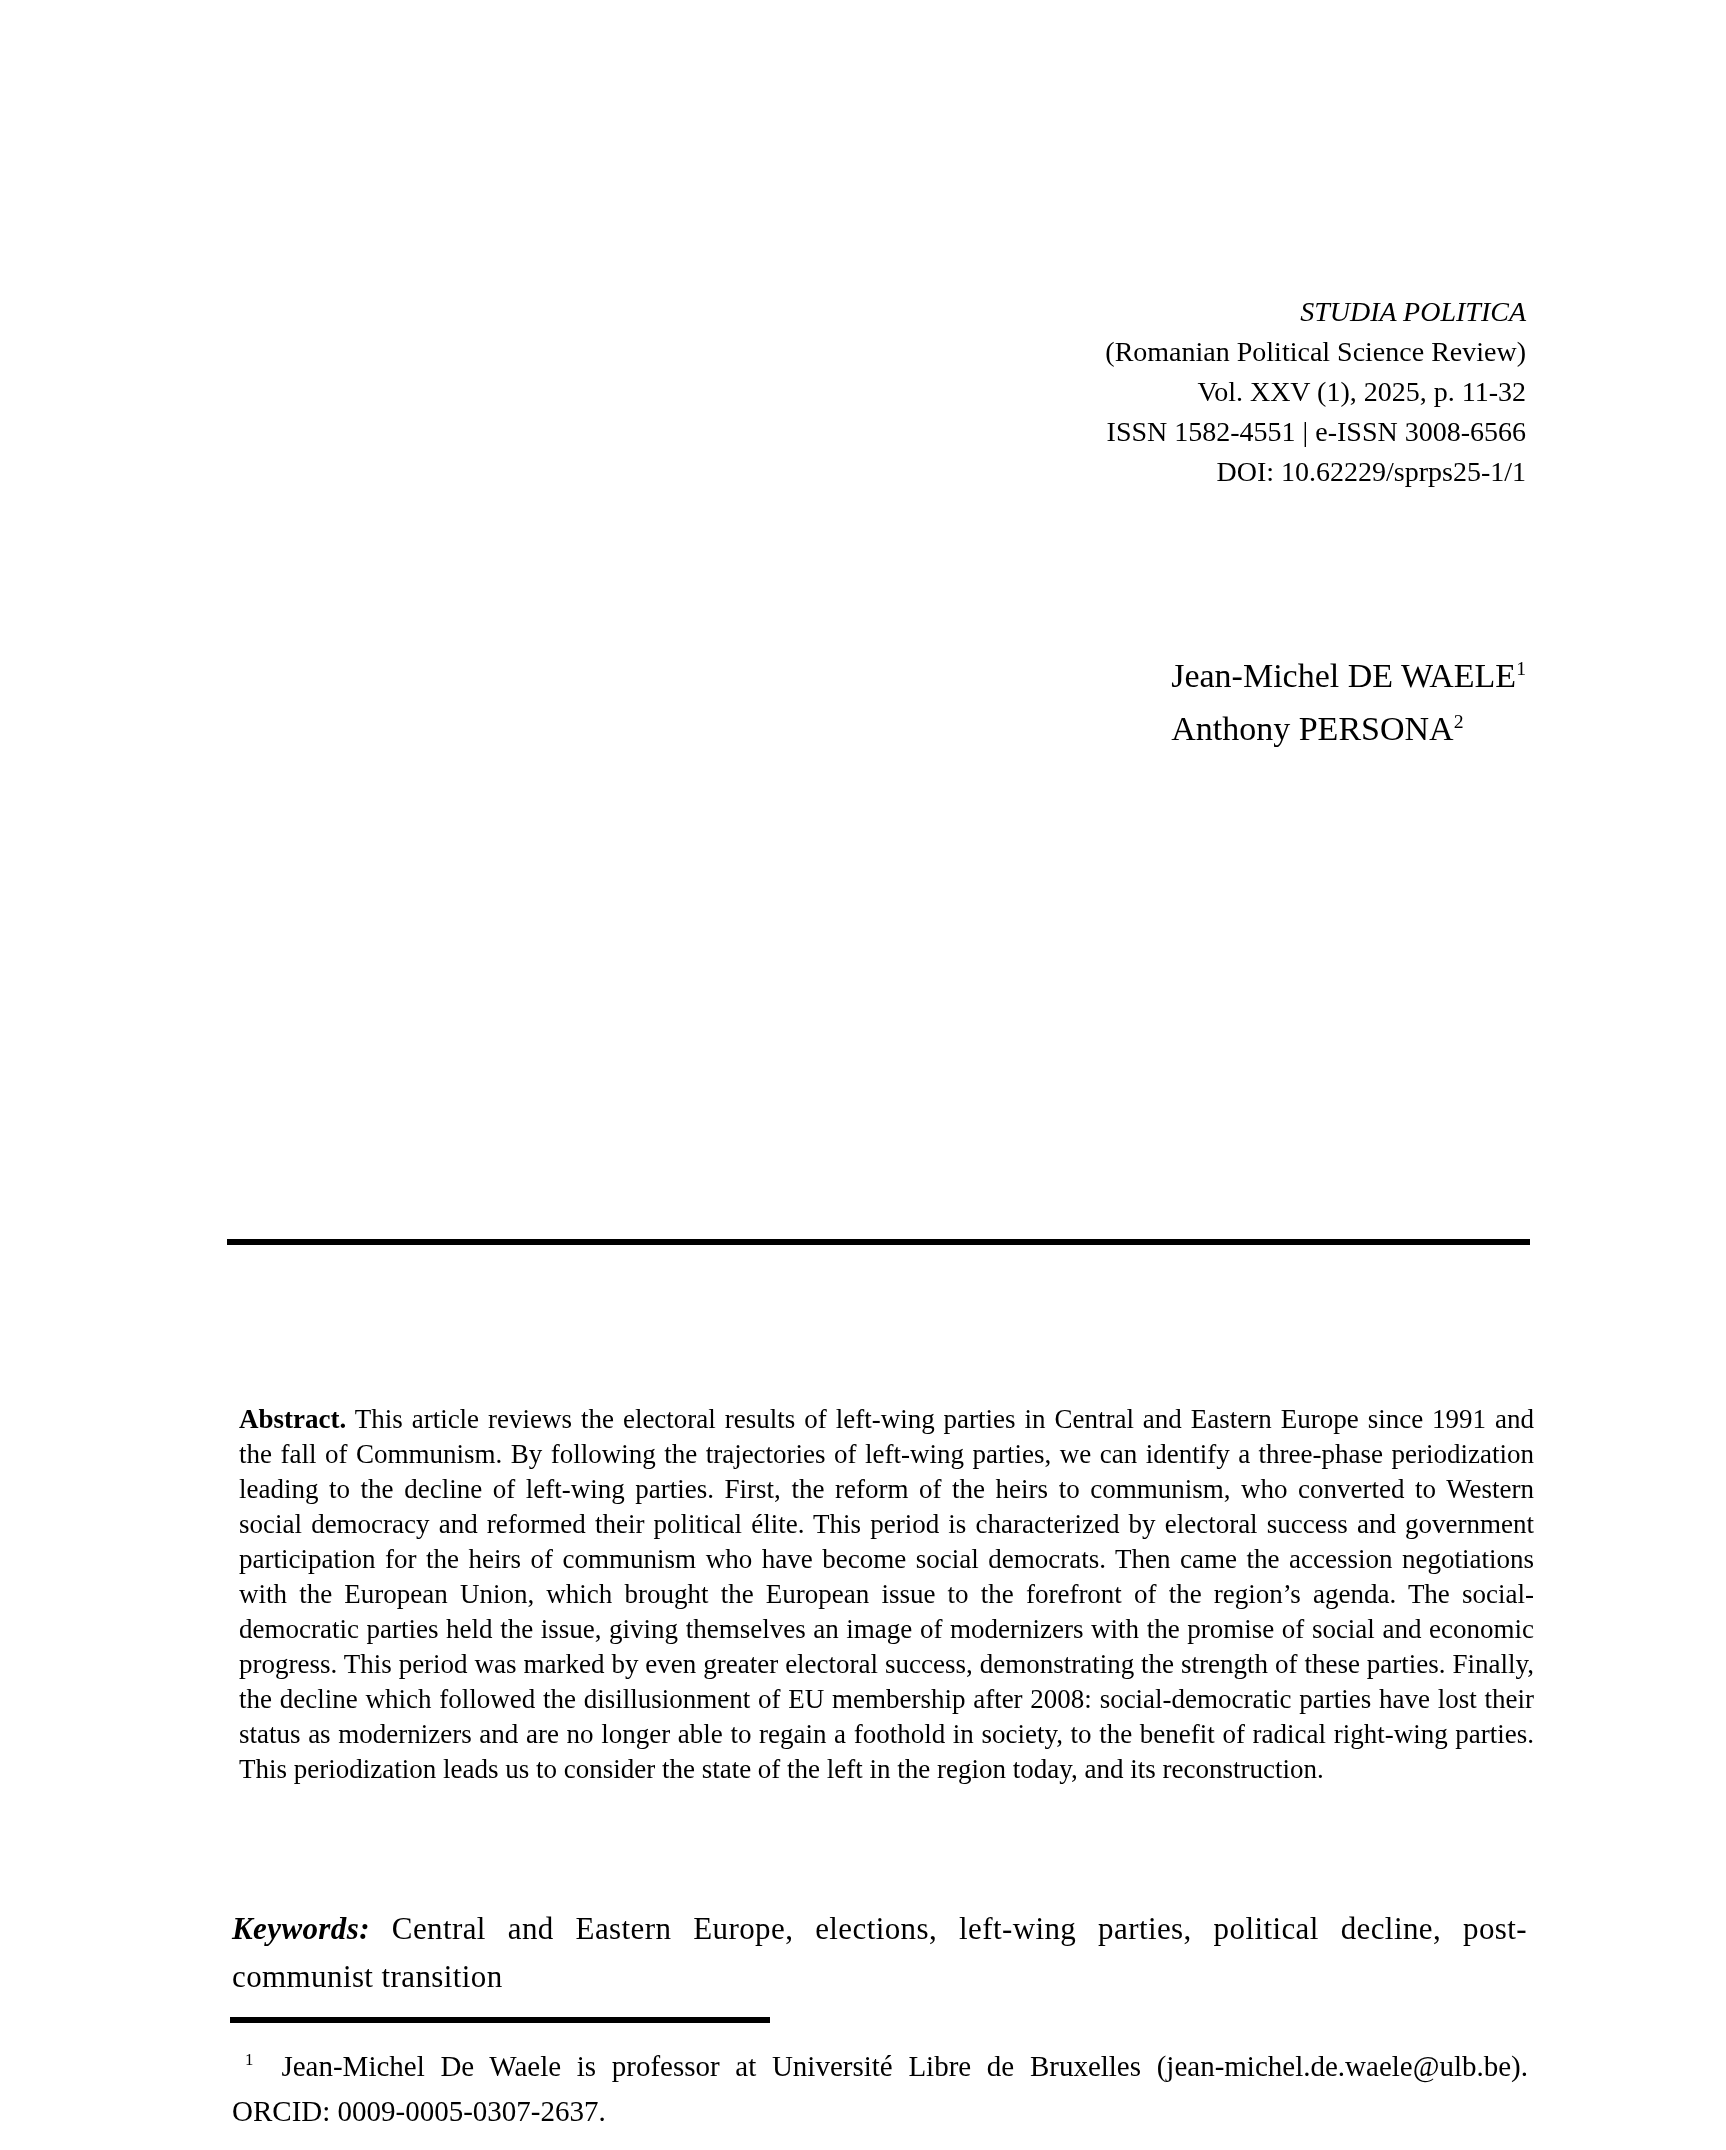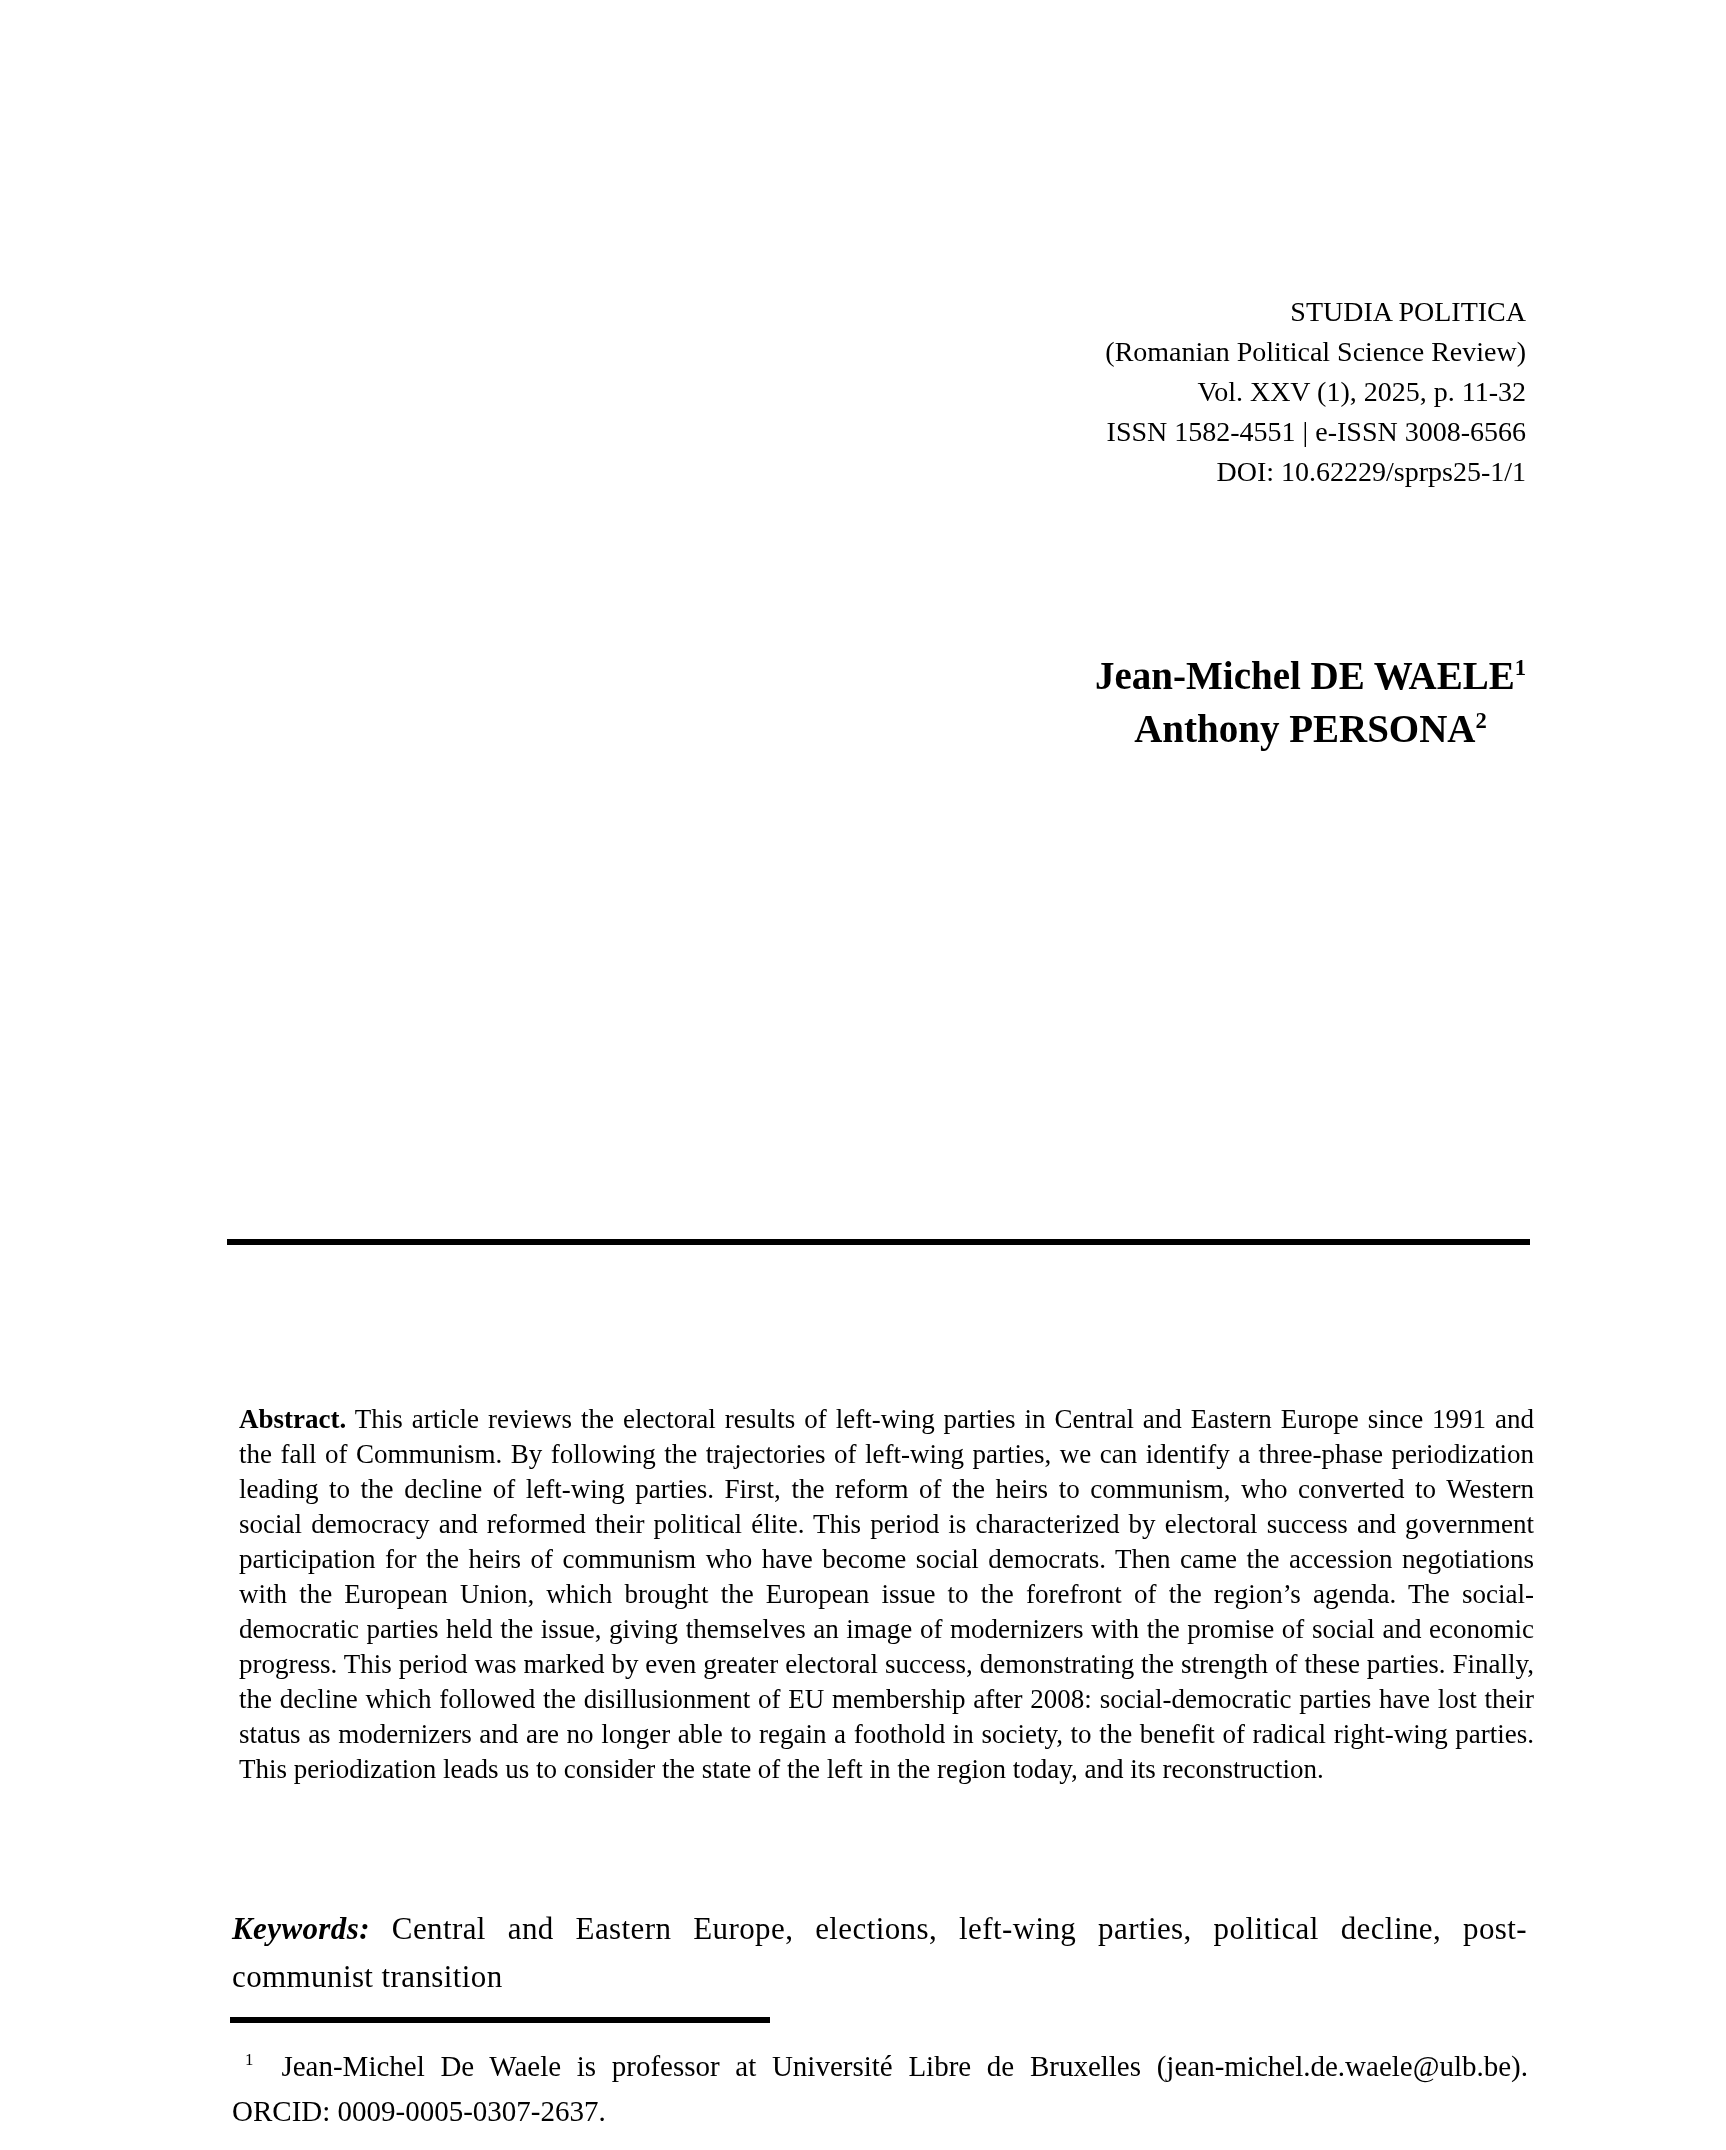--- a/index.html
+++ b/index.html
@@ -16,29 +16,29 @@
   
   .journal-header {
     position: absolute;
     top: 292px;
     right: 201px;
     text-align: right;
     font-size: 28px;
     line-height: 40px;
     white-space: nowrap;
   }
-  .journal-header .it { }
+  .journal-header .it { font-style: italic; }
   
   .authors {
     position: absolute;
     top: 649px;
     right: 201px;
-    text-align: center;
-    font-weight: bold;
-    font-size: 39px;
+    text-align: left;
+    font-weight: normal;
+    font-size: 34px;
     line-height: 53px;
     white-space: nowrap;
   }
   .authors sup, .fn sup {
     font-size: 58%;
     vertical-align: super;
     line-height: 0;
   }
   
   .article-title {

